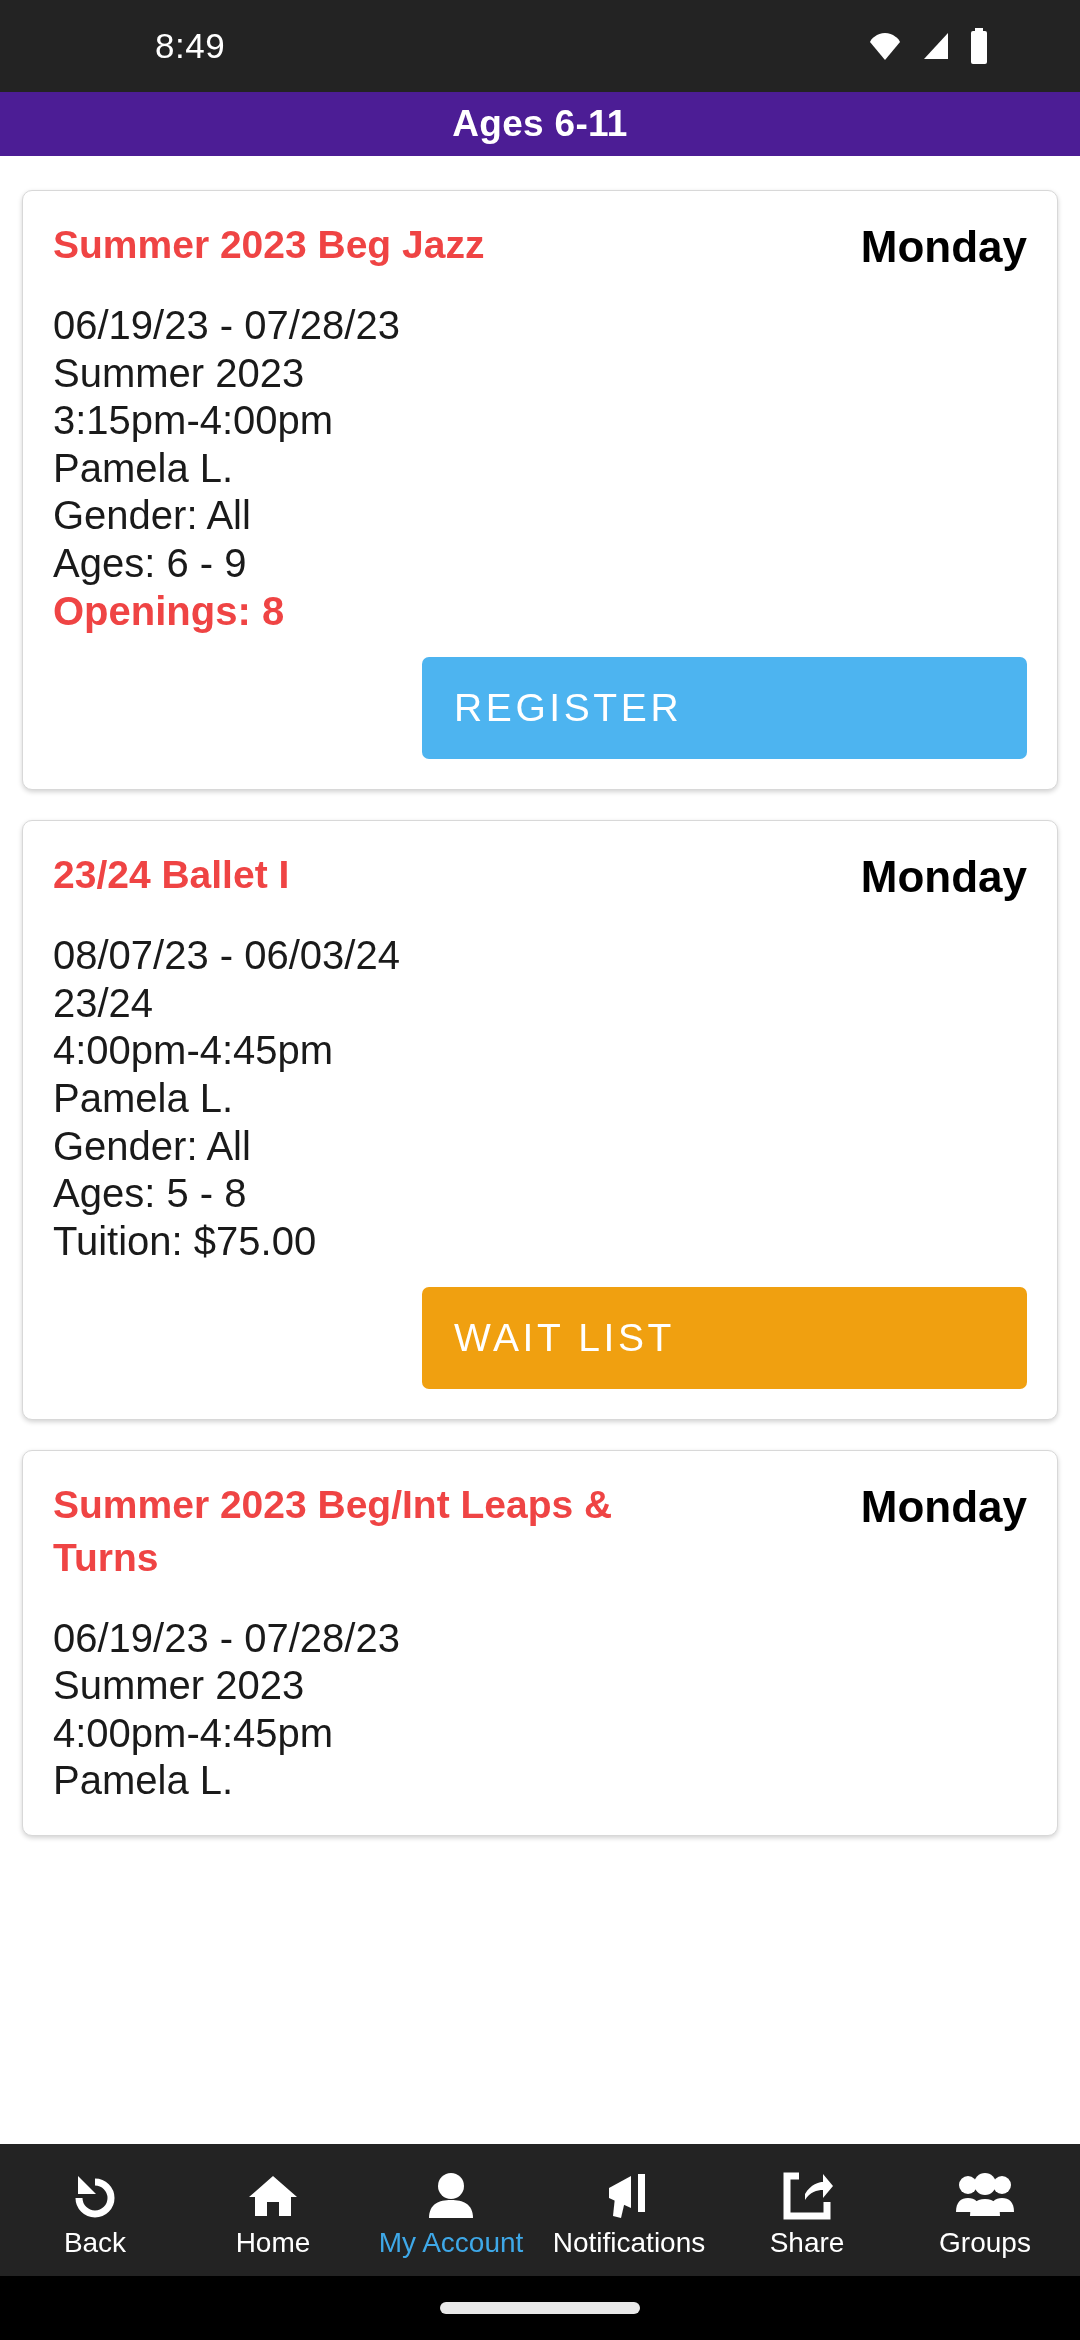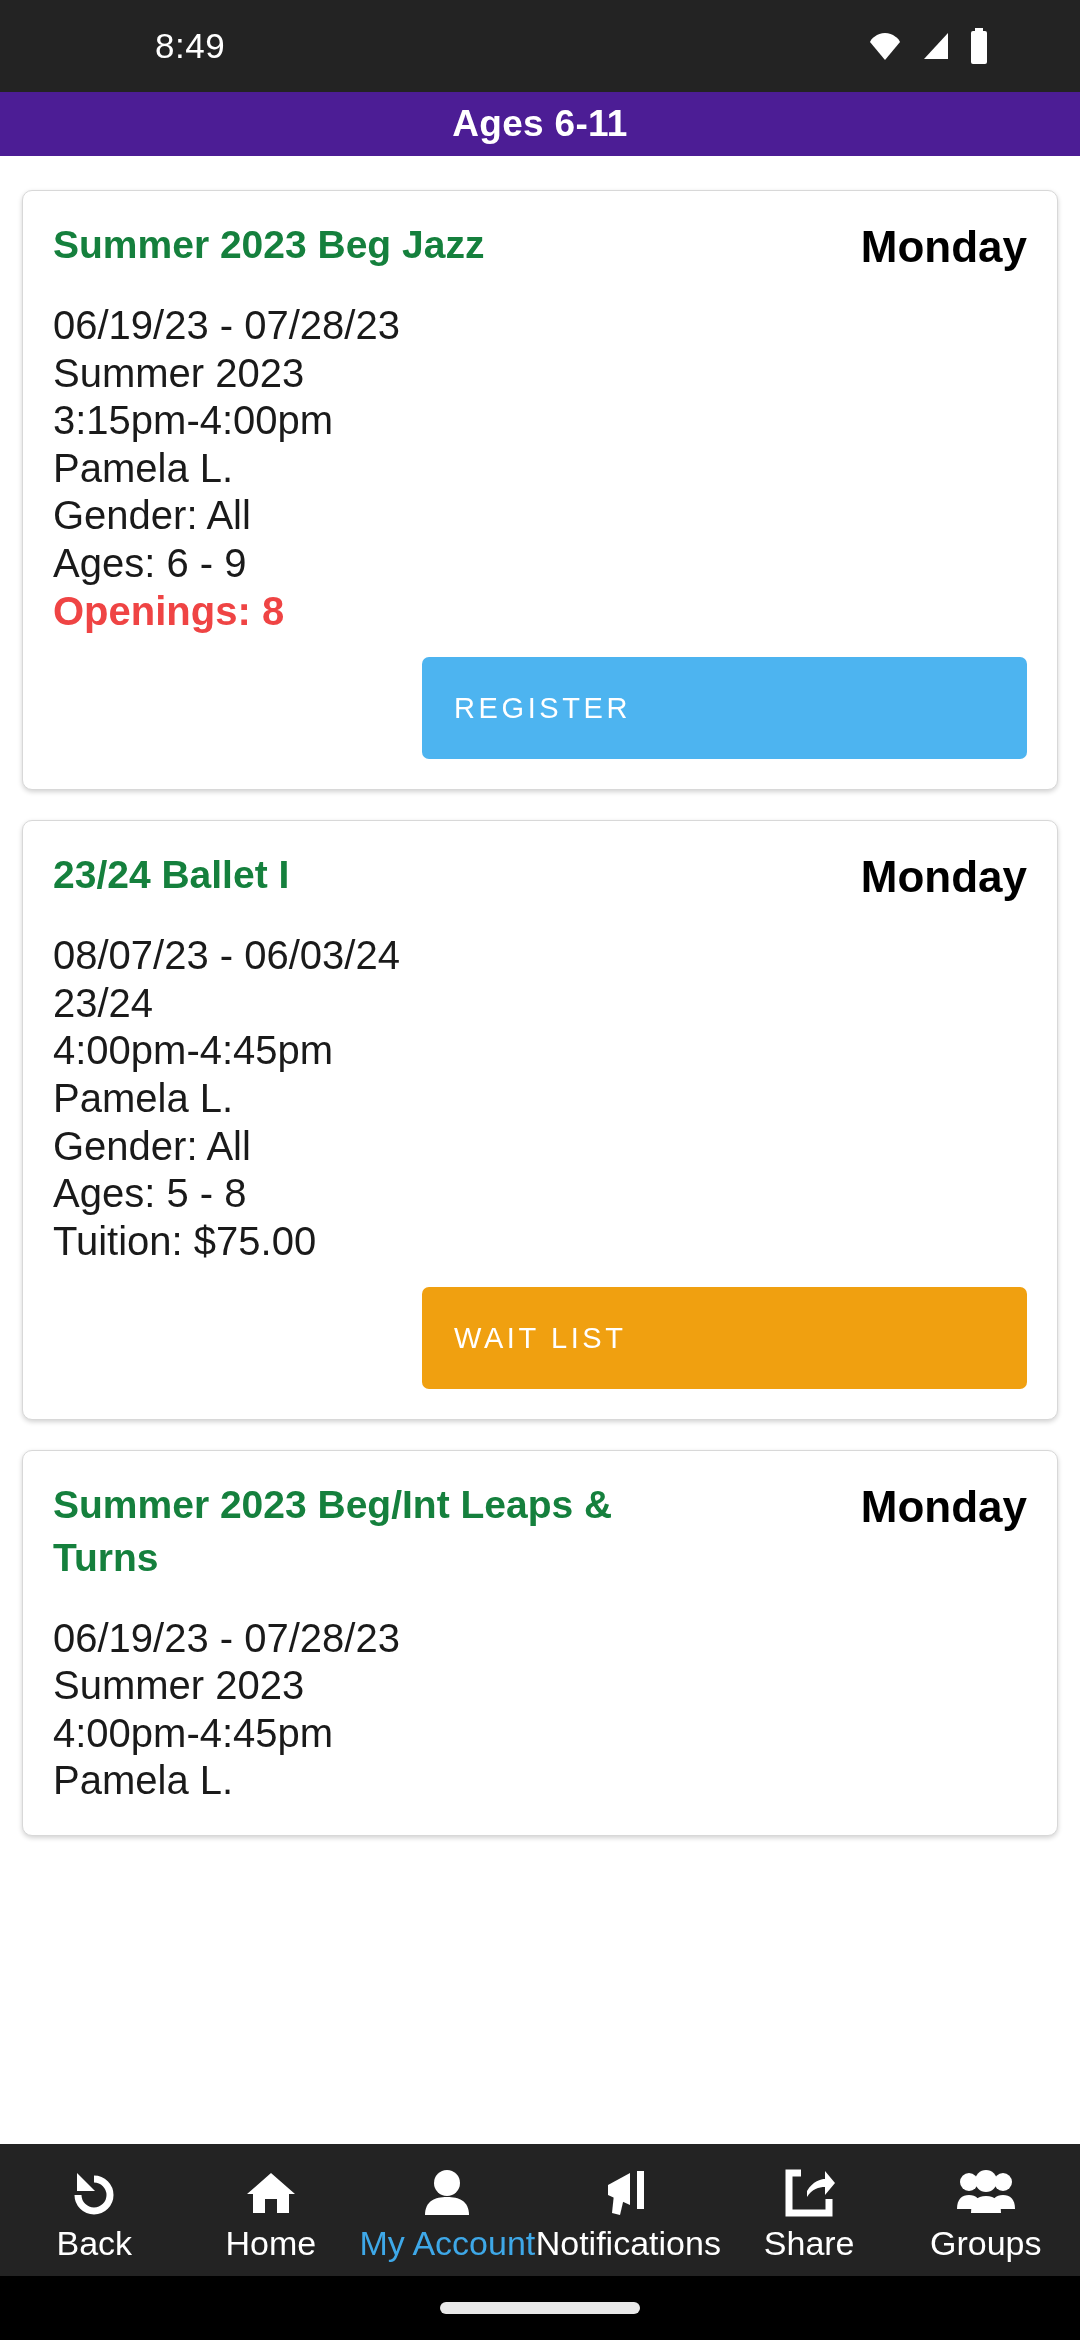--- a/index.html
+++ b/index.html
@@ -76,21 +76,21 @@
 
   .card-head {
     display:flex;
     justify-content:space-between;
     align-items:flex-start;
     gap:16px;
   }
   .card-title {
     font-size:39px;
     font-weight:bold;
-    color:#15803d;
+    color:#ef4444;
     line-height:1.35;
     max-width:620px;
   }
   .card-day {
     font-size:44px;
     font-weight:bold;
     color:#000000;
     white-space:nowrap;
     padding-top:3px;
   }
@@ -116,21 +116,21 @@
     justify-content:flex-end;
   }
   .action-btn {
     display:block;
     width:605px;
     height:102px;
     border:none;
     border-radius:7px;
     color:#ffffff;
     font-family:"Liberation Sans", sans-serif;
-    font-size:29px;
+    font-size:39px;
     letter-spacing:3.6px;
     text-align:left;
     padding-left:32px;
     cursor:pointer;
   }
 
   
   .bottom-nav {
     position:absolute;
     left:0; right:0;
@@ -147,21 +147,21 @@
     flex-direction:column;
     align-items:center;
     justify-content:center;
     gap:7px;
     flex:1;
     cursor:pointer;
   }
   .nav-icon { height:58px; display:flex; align-items:flex-end; justify-content:center; }
   .nav-icon svg { display:block; }
   .nav-label {
-    font-size:34px;
+    font-size:28px;
     color:#ffffff;
     line-height:1;
   }
   .nav-item.active .nav-label { color:#3ea8e8; }
 
   .gesture-area {
     position:absolute;
     left:0; right:0; bottom:0;
     height:64px;
     background:#000000;

